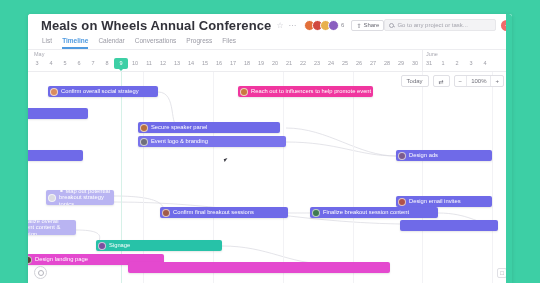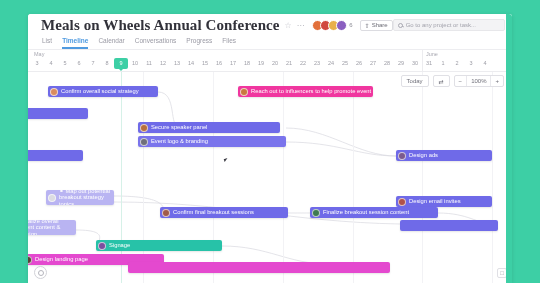--- a/index.html
+++ b/index.html
@@ -28,23 +28,22 @@
     position:relative;
     height:22px;
     display:flex;
     align-items:center;
     padding:0 6px 0 6px;
     background:#fff;
   }
   .hamburger { width:9px; margin-right:7px; display:flex; flex-direction:column; gap:2px; }
   .hamburger i { display:block; height:1px; background:#b9b9c0; }
   .proj-title {
-    font-size:15px; font-weight:bold; color:#32323a; letter-spacing:.1px;
+    font-size:13px; font-weight:bold; color:#32323a; letter-spacing:.1px;
     white-space:nowrap;
-    font-family:Liberation Serif, serif;
   }
   .star { margin-left:5px; color:#c2c2ca; font-size:8px; }
   .dots { margin-left:5px; color:#b6b6be; font-size:8px; letter-spacing:.5px; }
   .avatars { margin-left:7px; display:flex; align-items:center; }
   .av {
     width:11px; height:11px; border-radius:50%;
     border:1px solid #fff; margin-left:-3px;
     background-size:cover; position:relative;
   }
   .av:first-child { margin-left:0; }

